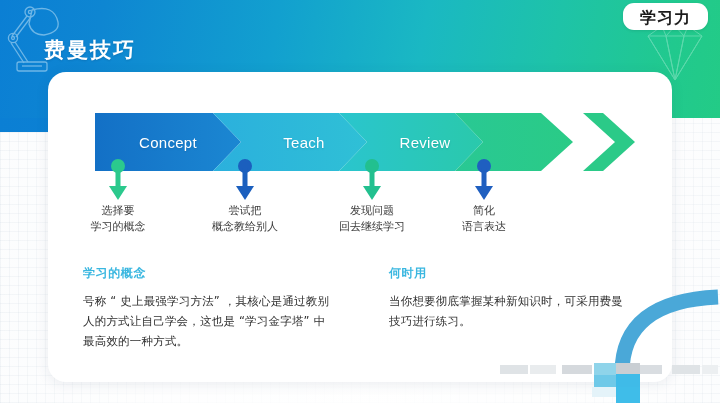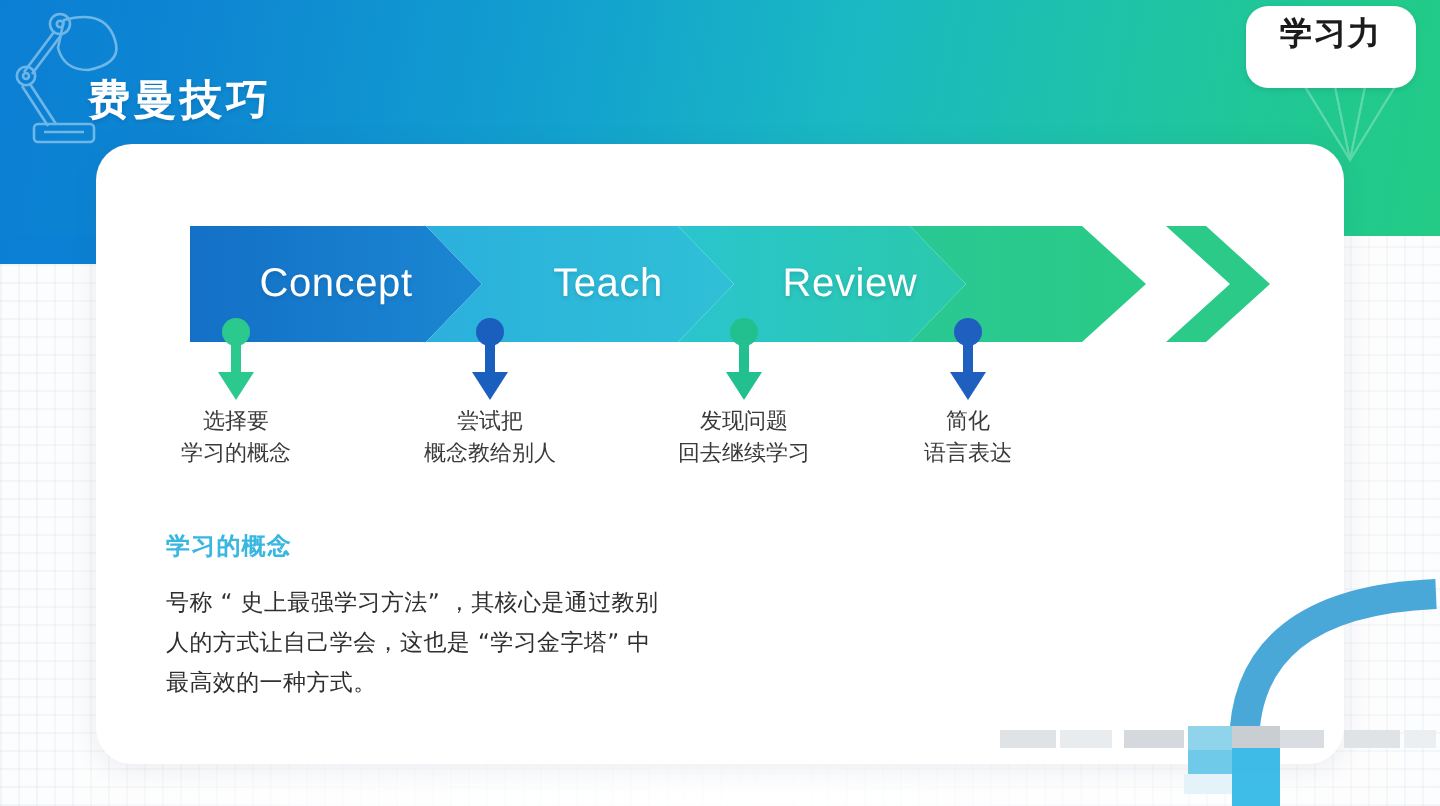--- a/index.html
+++ b/index.html
@@ -35,21 +35,21 @@
   
   .diamond{position:absolute;right:14px;top:24px;width:62px;height:58px;opacity:.30;}
 
   
   .lamp{position:absolute;left:2px;top:2px;width:66px;height:78px;opacity:.55;}
 
   
   .badge{
     position:absolute;right:12px;top:3px;
     background:#ffffff;border-radius:11px;
-    padding:6px 17px 17px;
+    padding:6px 17px 3px;
     box-shadow:0 1px 3px rgba(0,0,0,.10);
   }
   .badge span{
     font-family:"DejaVu Sans","Liberation Sans",sans-serif;
     font-size:16px;font-weight:bold;color:#1b1b1b;letter-spacing:1px;line-height:1;
   }
 
   
   .title{
     position:absolute;left:44px;top:36px;
@@ -68,21 +68,21 @@
   
   .arrow-band{position:absolute;left:47px;top:41px;width:542px;height:58px;}
 
   .seg{
     position:absolute;top:0;height:58px;
     display:flex;align-items:center;justify-content:center;
   }
   .seg .lbl{
     position:relative;z-index:3;
     font-family:"Liberation Sans","DejaVu Sans",sans-serif;
-    font-size:20px;color:#ffffff;letter-spacing:.3px;
+    font-size:15px;color:#ffffff;letter-spacing:.3px;
     text-shadow:0 1px 2px rgba(0,50,90,.18);
   }
 
   
   .pin{position:absolute;width:34px;height:44px;}
 
   
   .cap{
     position:absolute;text-align:center;
     font-family:"DejaVu Sans","Liberation Sans",sans-serif;
@@ -234,20 +234,24 @@
     </div>
     <div class="cap" style="left:376px;top:131px;">
       <div>简化</div>
       <div>语言表达</div>
     </div>
 
     <div class="block" style="left:35px;top:193px;">
       <h3>学习的概念</h3>
       <p>号称 “ 史上最强学习方法” ，其核心是通过教别人的方式让自己学会，这也是 “学习金字塔” 中最高效的一种方式。</p>
     </div>
+    <div class="block" style="left:341px;top:193px;width:235px;">
+      <h3>何时用</h3>
+      <p>当你想要彻底掌握某种新知识时，可采用费曼技巧进行练习。</p>
+    </div>
   </div>
 
   <svg class="arc" viewBox="0 0 110 120">
     <path d="M8 112 Q8 40 104 36" fill="none" stroke="#4aa8d8" stroke-width="15" stroke-linecap="butt"></path>
   </svg>
 
   <div class="mosaic">
     <div class="mz" style="left:0;top:8px;width:28px;height:9px;background:#dfe3e6;"></div>
     <div class="mz" style="left:30px;top:8px;width:26px;height:9px;background:#e9ecee;"></div>
     <div class="mz" style="left:62px;top:8px;width:30px;height:9px;background:#d5d9dd;"></div>

